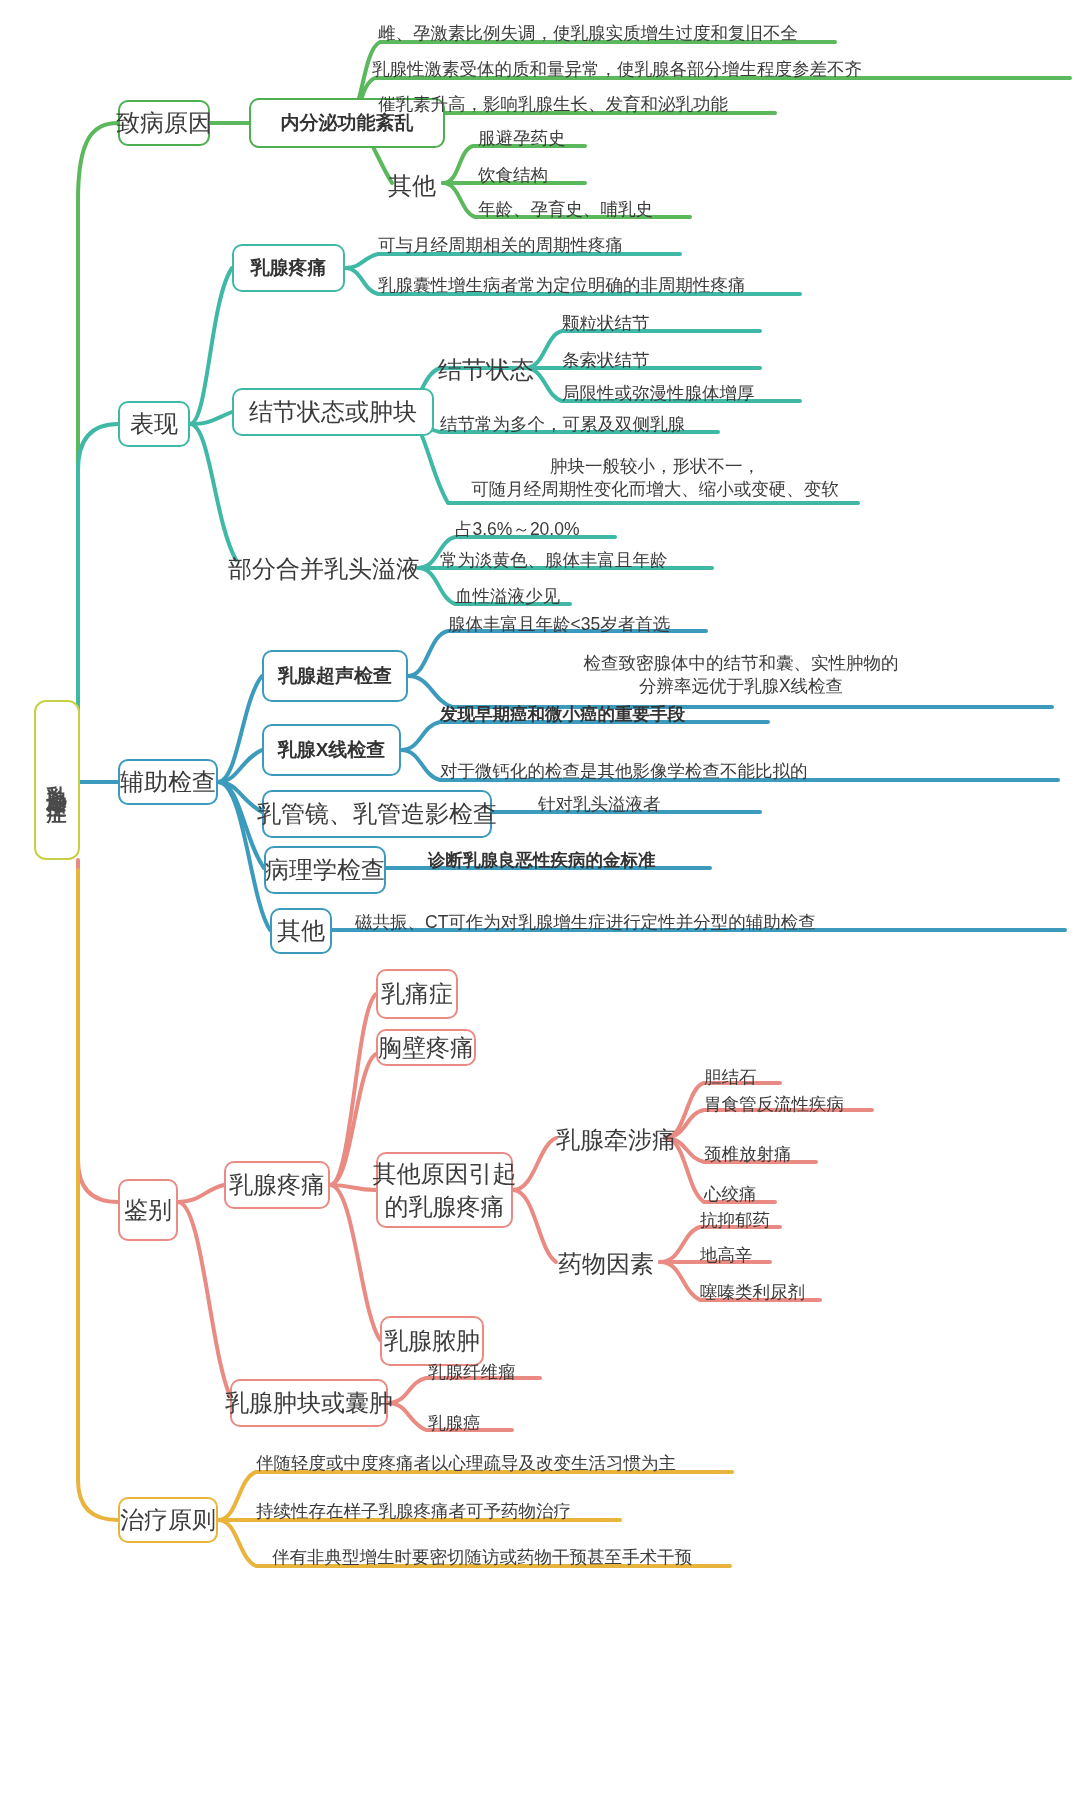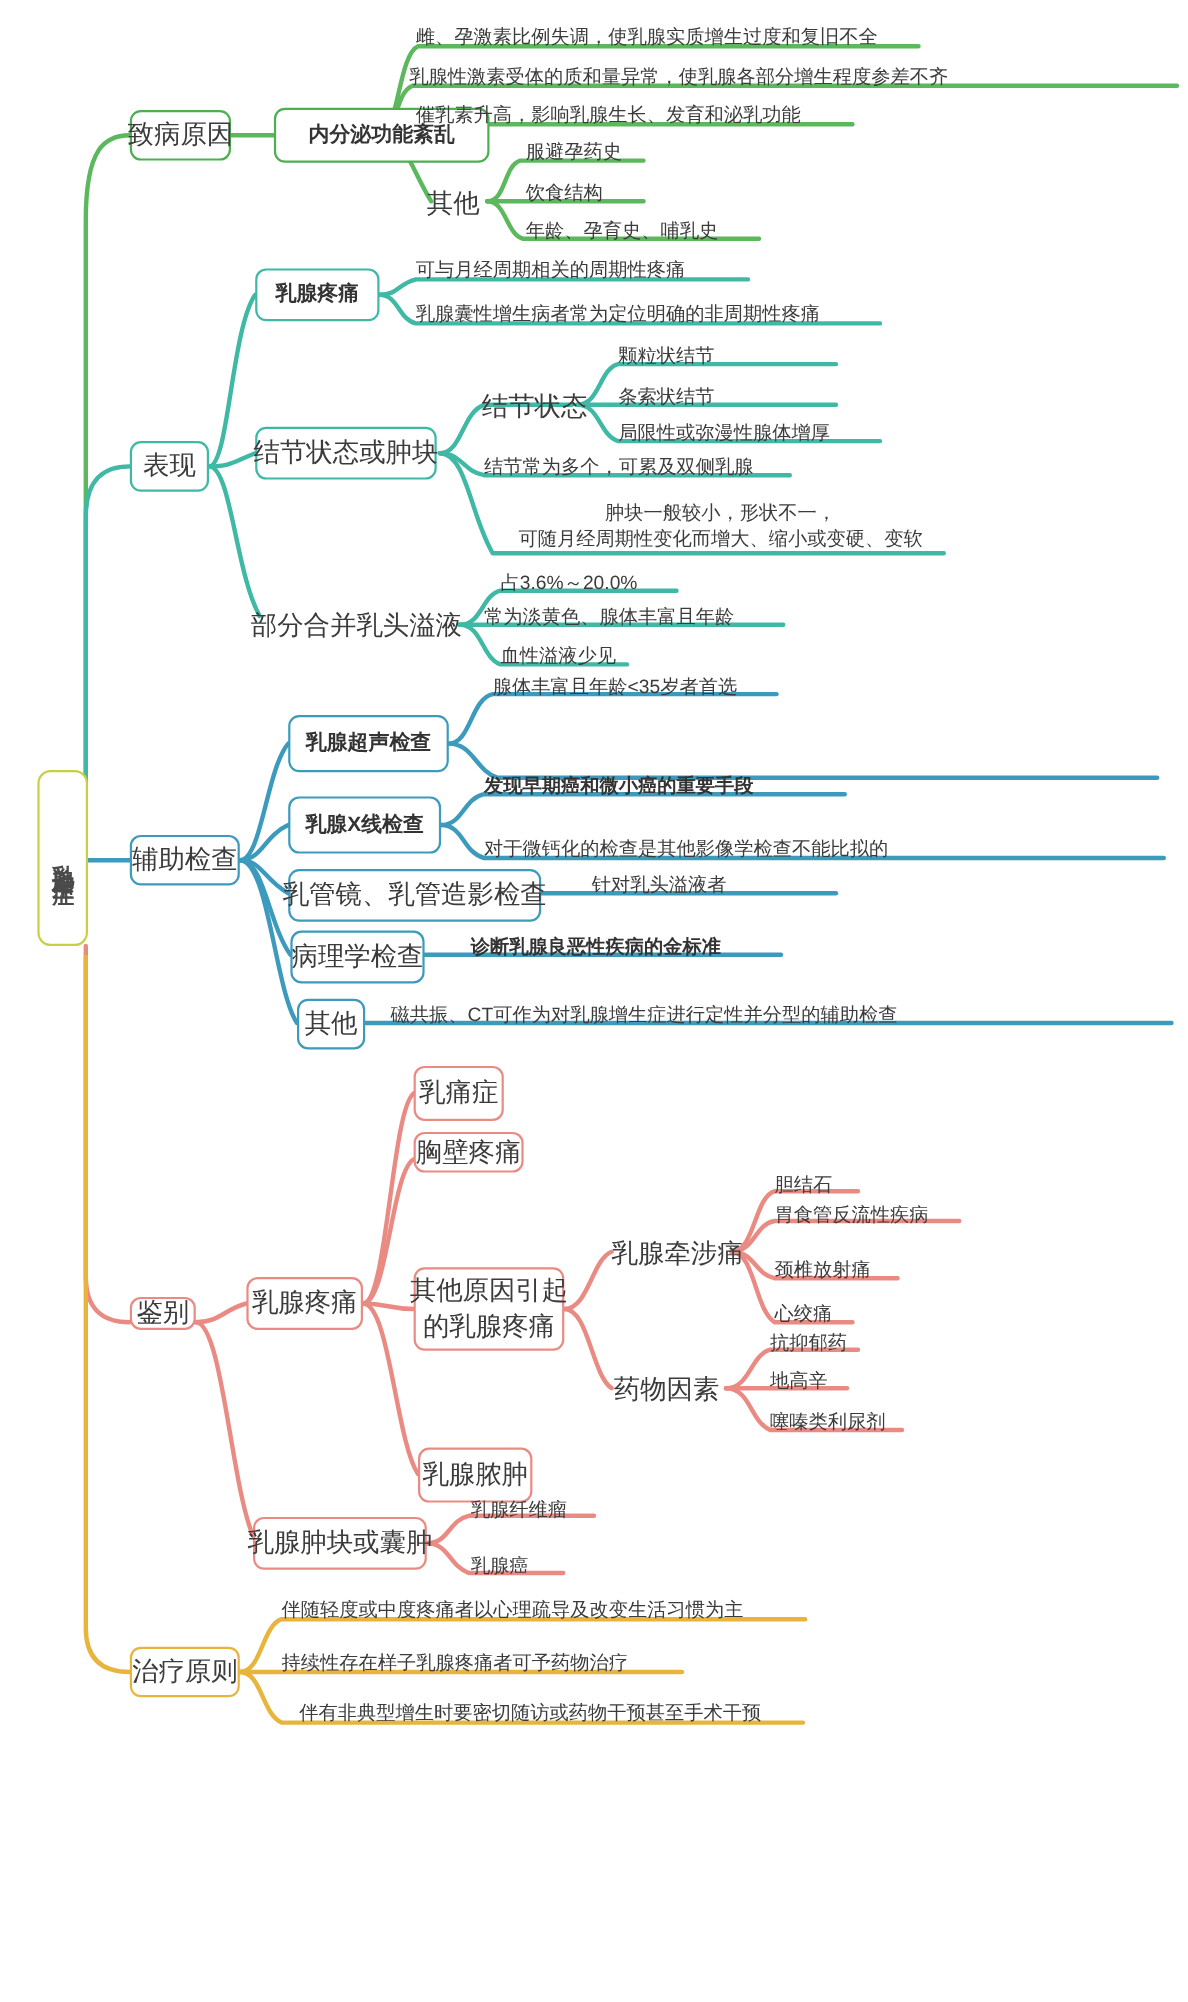--- a/index.html
+++ b/index.html
@@ -181,21 +181,21 @@
   <div class="node box t s22" style="left:118px; top:401px; width:72px; height:46px;">
     <span>表现</span>
   </div>
 
   <div class="node box t s24 bold" style="left:232px; top:244px; width:113px; height:48px;">
     <span>乳腺疼痛</span>
   </div>
   <div class="leaf s21" style="left:378px; top:234px;"><span>可与月经周期相关的周期性疼痛</span></div>
   <div class="leaf s21" style="left:378px; top:274px;"><span>乳腺囊性增生病者常为定位明确的非周期性疼痛</span></div>
 
-  <div class="node box t s22" style="left:232px; top:388px; width:165px; height:48px;">
+  <div class="node box t s22" style="left:232px; top:388px; width:202px; height:48px;">
     <span>结节状态或肿块</span>
   </div>
   <div class="leaf s22" style="left:438px; top:354px;"><span>结节状态</span></div>
   <div class="leaf s21" style="left:562px; top:312px;"><span>颗粒状结节</span></div>
   <div class="leaf s21" style="left:562px; top:349px;"><span>条索状结节</span></div>
   <div class="leaf s21" style="left:562px; top:382px;"><span>局限性或弥漫性腺体增厚</span></div>
   <div class="leaf s21" style="left:440px; top:413px;"><span>结节常为多个，可累及双侧乳腺</span></div>
   <div class="leaf c s21" style="left:448px; top:455px; width:414px;"><span>肿块一般较小，形状不一，
 可随月经周期性变化而增大、缩小或变硬、变软</span></div>
 
@@ -205,20 +205,22 @@
   <div class="leaf s21" style="left:455px; top:585px;"><span>血性溢液少见</span></div>
 
   <div class="node box b s22" style="left:118px; top:759px; width:100px; height:46px;">
     <span>辅助检查</span>
   </div>
 
   <div class="node box b s24 bold" style="left:262px; top:650px; width:146px; height:52px;">
     <span>乳腺超声检查</span>
   </div>
   <div class="leaf s21" style="left:448px; top:613px;"><span>腺体丰富且年龄&lt;35岁者首选</span></div>
+  <div class="leaf c s21" style="left:430px; top:652px; width:622px;"><span>检查致密腺体中的结节和囊、实性肿物的
+分辨率远优于乳腺X线检查</span></div>
 
   <div class="node box b s24 bold" style="left:262px; top:724px; width:139px; height:52px;">
     <span>乳腺X线检查</span>
   </div>
   <div class="leaf s21 bold" style="left:440px; top:703px;"><span>发现早期癌和微小癌的重要手段</span></div>
   <div class="leaf s21" style="left:440px; top:760px;"><span>对于微钙化的检查是其他影像学检查不能比拟的</span></div>
 
   <div class="node box b s22" style="left:262px; top:790px; width:230px; height:48px;">
     <span>乳管镜、乳管造影检查</span>
   </div>
@@ -227,21 +229,21 @@
   <div class="node box b s22" style="left:264px; top:846px; width:122px; height:48px;">
     <span>病理学检查</span>
   </div>
   <div class="leaf s21 bold" style="left:428px; top:849px;"><span>诊断乳腺良恶性疾病的金标准</span></div>
 
   <div class="node box b s22" style="left:270px; top:908px; width:62px; height:46px;">
     <span>其他</span>
   </div>
   <div class="leaf s21" style="left:355px; top:911px;"><span>磁共振、CT可作为对乳腺增生症进行定性并分型的辅助检查</span></div>
 
-  <div class="node box r s22" style="left:118px; top:1179px; width:60px; height:30px;">
+  <div class="node box r s22" style="left:118px; top:1179px; width:60px; height:62px;">
     <span>鉴别</span>
   </div>
 
   <div class="node box r s22" style="left:224px; top:1161px; width:106px; height:48px;">
     <span>乳腺疼痛</span>
   </div>
 
   <div class="node box r s22" style="left:376px; top:969px; width:82px; height:50px;">
     <span>乳痛症</span>
   </div>

